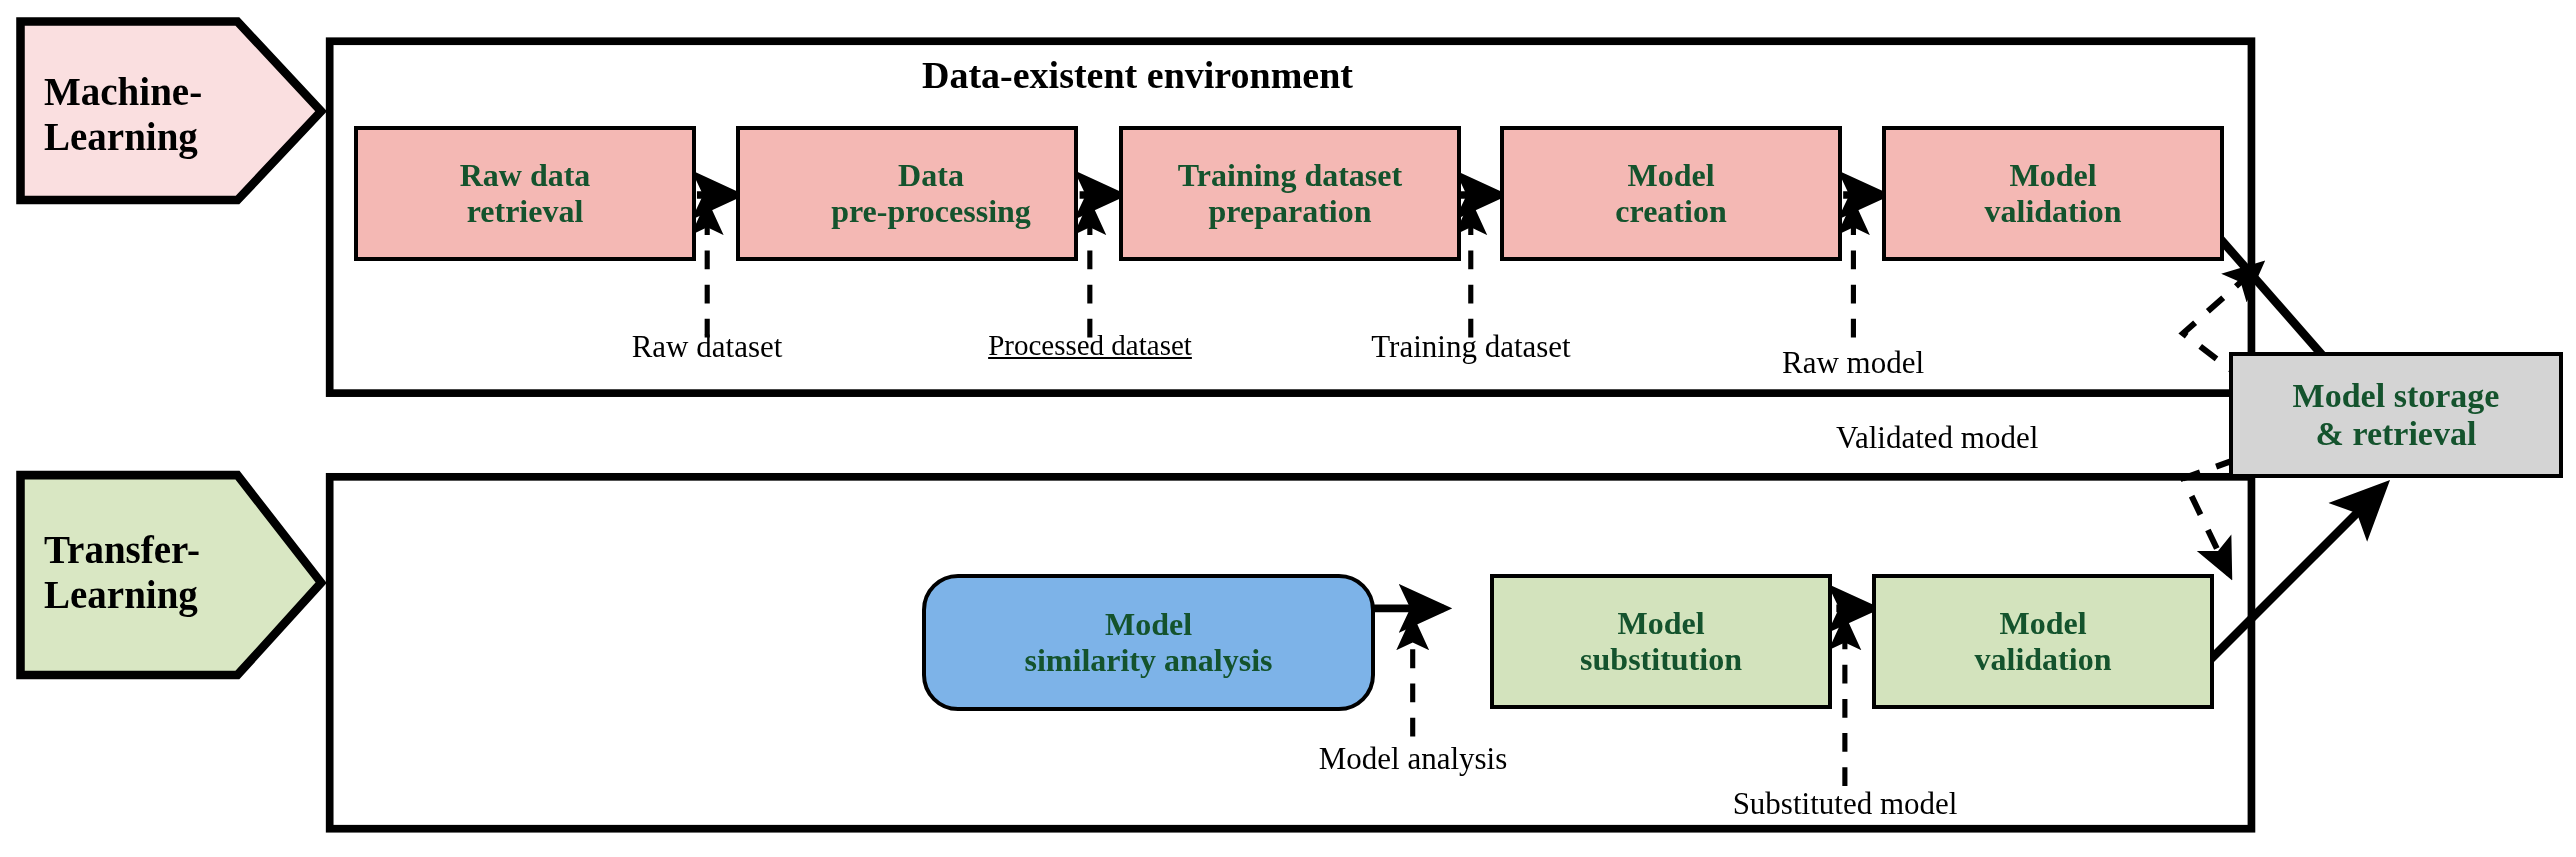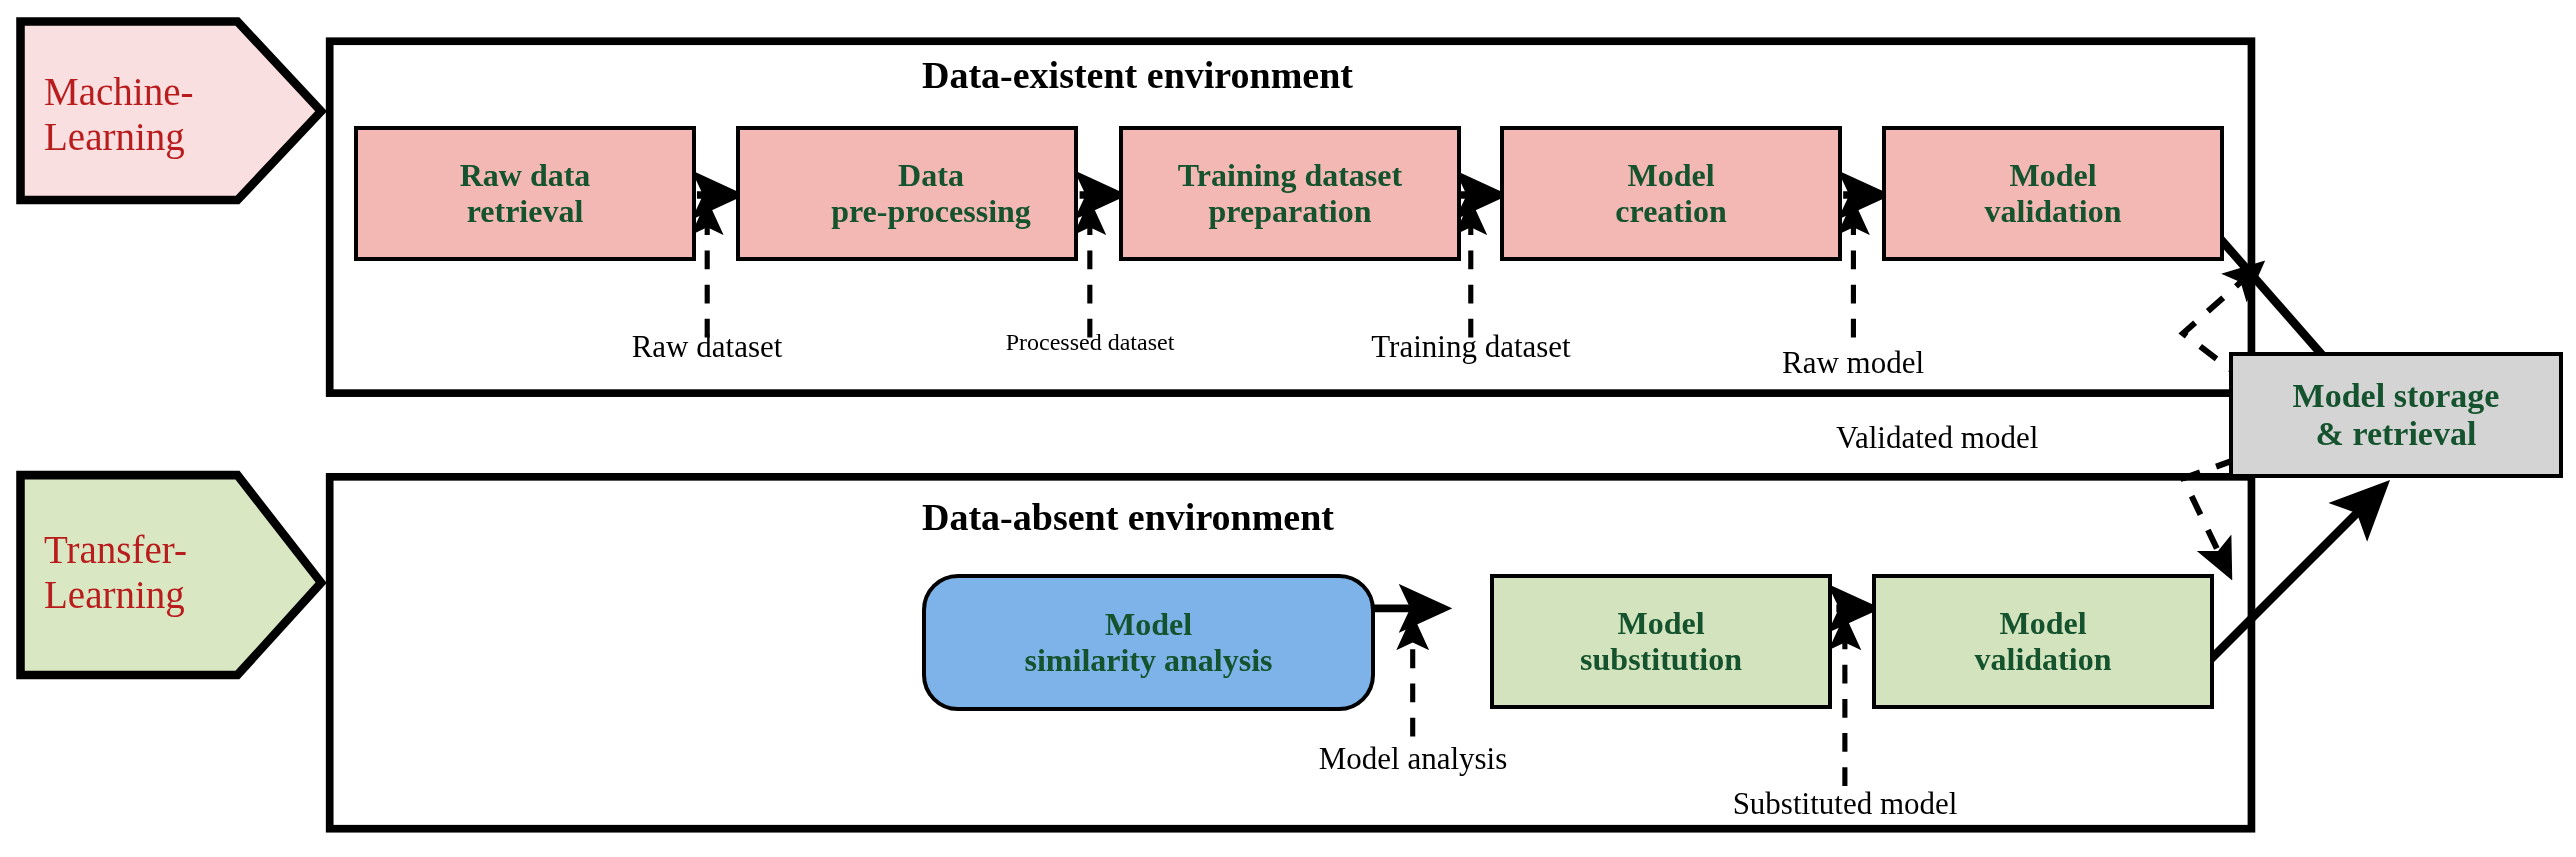--- a/index.html
+++ b/index.html
@@ -3,21 +3,21 @@
 <meta charset="utf-8">
 <style>
   html,body{margin:0;padding:0;background:#ffffff;}
   body{width:2576px;height:858px;position:relative;overflow:hidden;
        font-family:"Liberation Serif","DejaVu Serif",serif;}
   .stage{position:absolute;inset:0;}
   svg.layer{position:absolute;left:0;top:0;width:2576px;height:858px;pointer-events:none;}
   .node{position:absolute;box-sizing:border-box;display:flex;align-items:center;
         justify-content:center;text-align:center;font-weight:bold;color:#14532d;
         line-height:1.12;border:4.3px solid #000;}
-  .pent-label{position:absolute;z-index:4;font-weight:normal;color:#b91c1c;line-height:1.15;}
+  .pent-label{position:absolute;z-index:4;font-weight:bold;color:#000000;line-height:1.15;}
   .env-title{position:absolute;font-weight:bold;color:#000;text-align:left;}
   .edge-label{position:absolute;color:#000;white-space:nowrap;
               font-family:"Liberation Serif","DejaVu Serif",serif;}
   .pink{background:#f4b8b4;}
   .green{background:#d3e3bd;}
   .blue{background:#7db3e8;border-radius:36px;}
   .gray{background:#d4d4d4;}
 </style>
 </head>
 <body>
@@ -86,21 +86,20 @@
     <div>Learning</div>
   </div>
 
   <div class="pent-label" style="left:44px;top:528px;width:214px;font-size:39px;">
     <div>Transfer-</div>
     <div>Learning</div>
   </div>
 
   <div class="env-title" style="left:922px;top:53px;width:735px;font-size:38px;">Data-existent environment</div>
 
-  <div class="env-title" style="left:922px;top:495px;width:735px;font-size:38px;">Data-absent environment</div>
 
   <div class="node pink" style="left:354px;top:126px;width:342px;height:135px;font-size:32px;">
     <div>
       <div>Raw data</div>
       <div>retrieval</div>
     </div>
   </div>
 
   <div class="node pink" style="left:736px;top:126px;width:342px;height:135px;font-size:32px;padding-left:48px;">
     <div>
@@ -124,21 +123,21 @@
   </div>
 
   <div class="node pink" style="left:1882px;top:126px;width:342px;height:135px;font-size:32px;">
     <div>
       <div>Model</div>
       <div>validation</div>
     </div>
   </div>
 
   <div class="edge-label" style="left:707px;top:329px;font-size:31px;transform:translateX(-50%);">Raw dataset</div>
-  <div class="edge-label" style="left:1090px;top:329px;font-size:24px;transform:translateX(-50%);">Processed dataset</div>
+  <div class="edge-label" style="left:1090px;top:329px;font-size:29px;transform:translateX(-50%);text-decoration:underline;">Processed dataset</div>
   <div class="edge-label" style="left:1471px;top:329px;font-size:31px;transform:translateX(-50%);">Training dataset</div>
   <div class="edge-label" style="left:1853px;top:329px;font-size:31px;transform:translateX(-50%);margin-top:16px;">Raw model</div>
 
   <div class="node blue" style="left:922px;top:574px;width:453px;height:137px;font-size:32px;">
     <div>
       <div>Model</div>
       <div>similarity  analysis</div>
     </div>
   </div>
 

